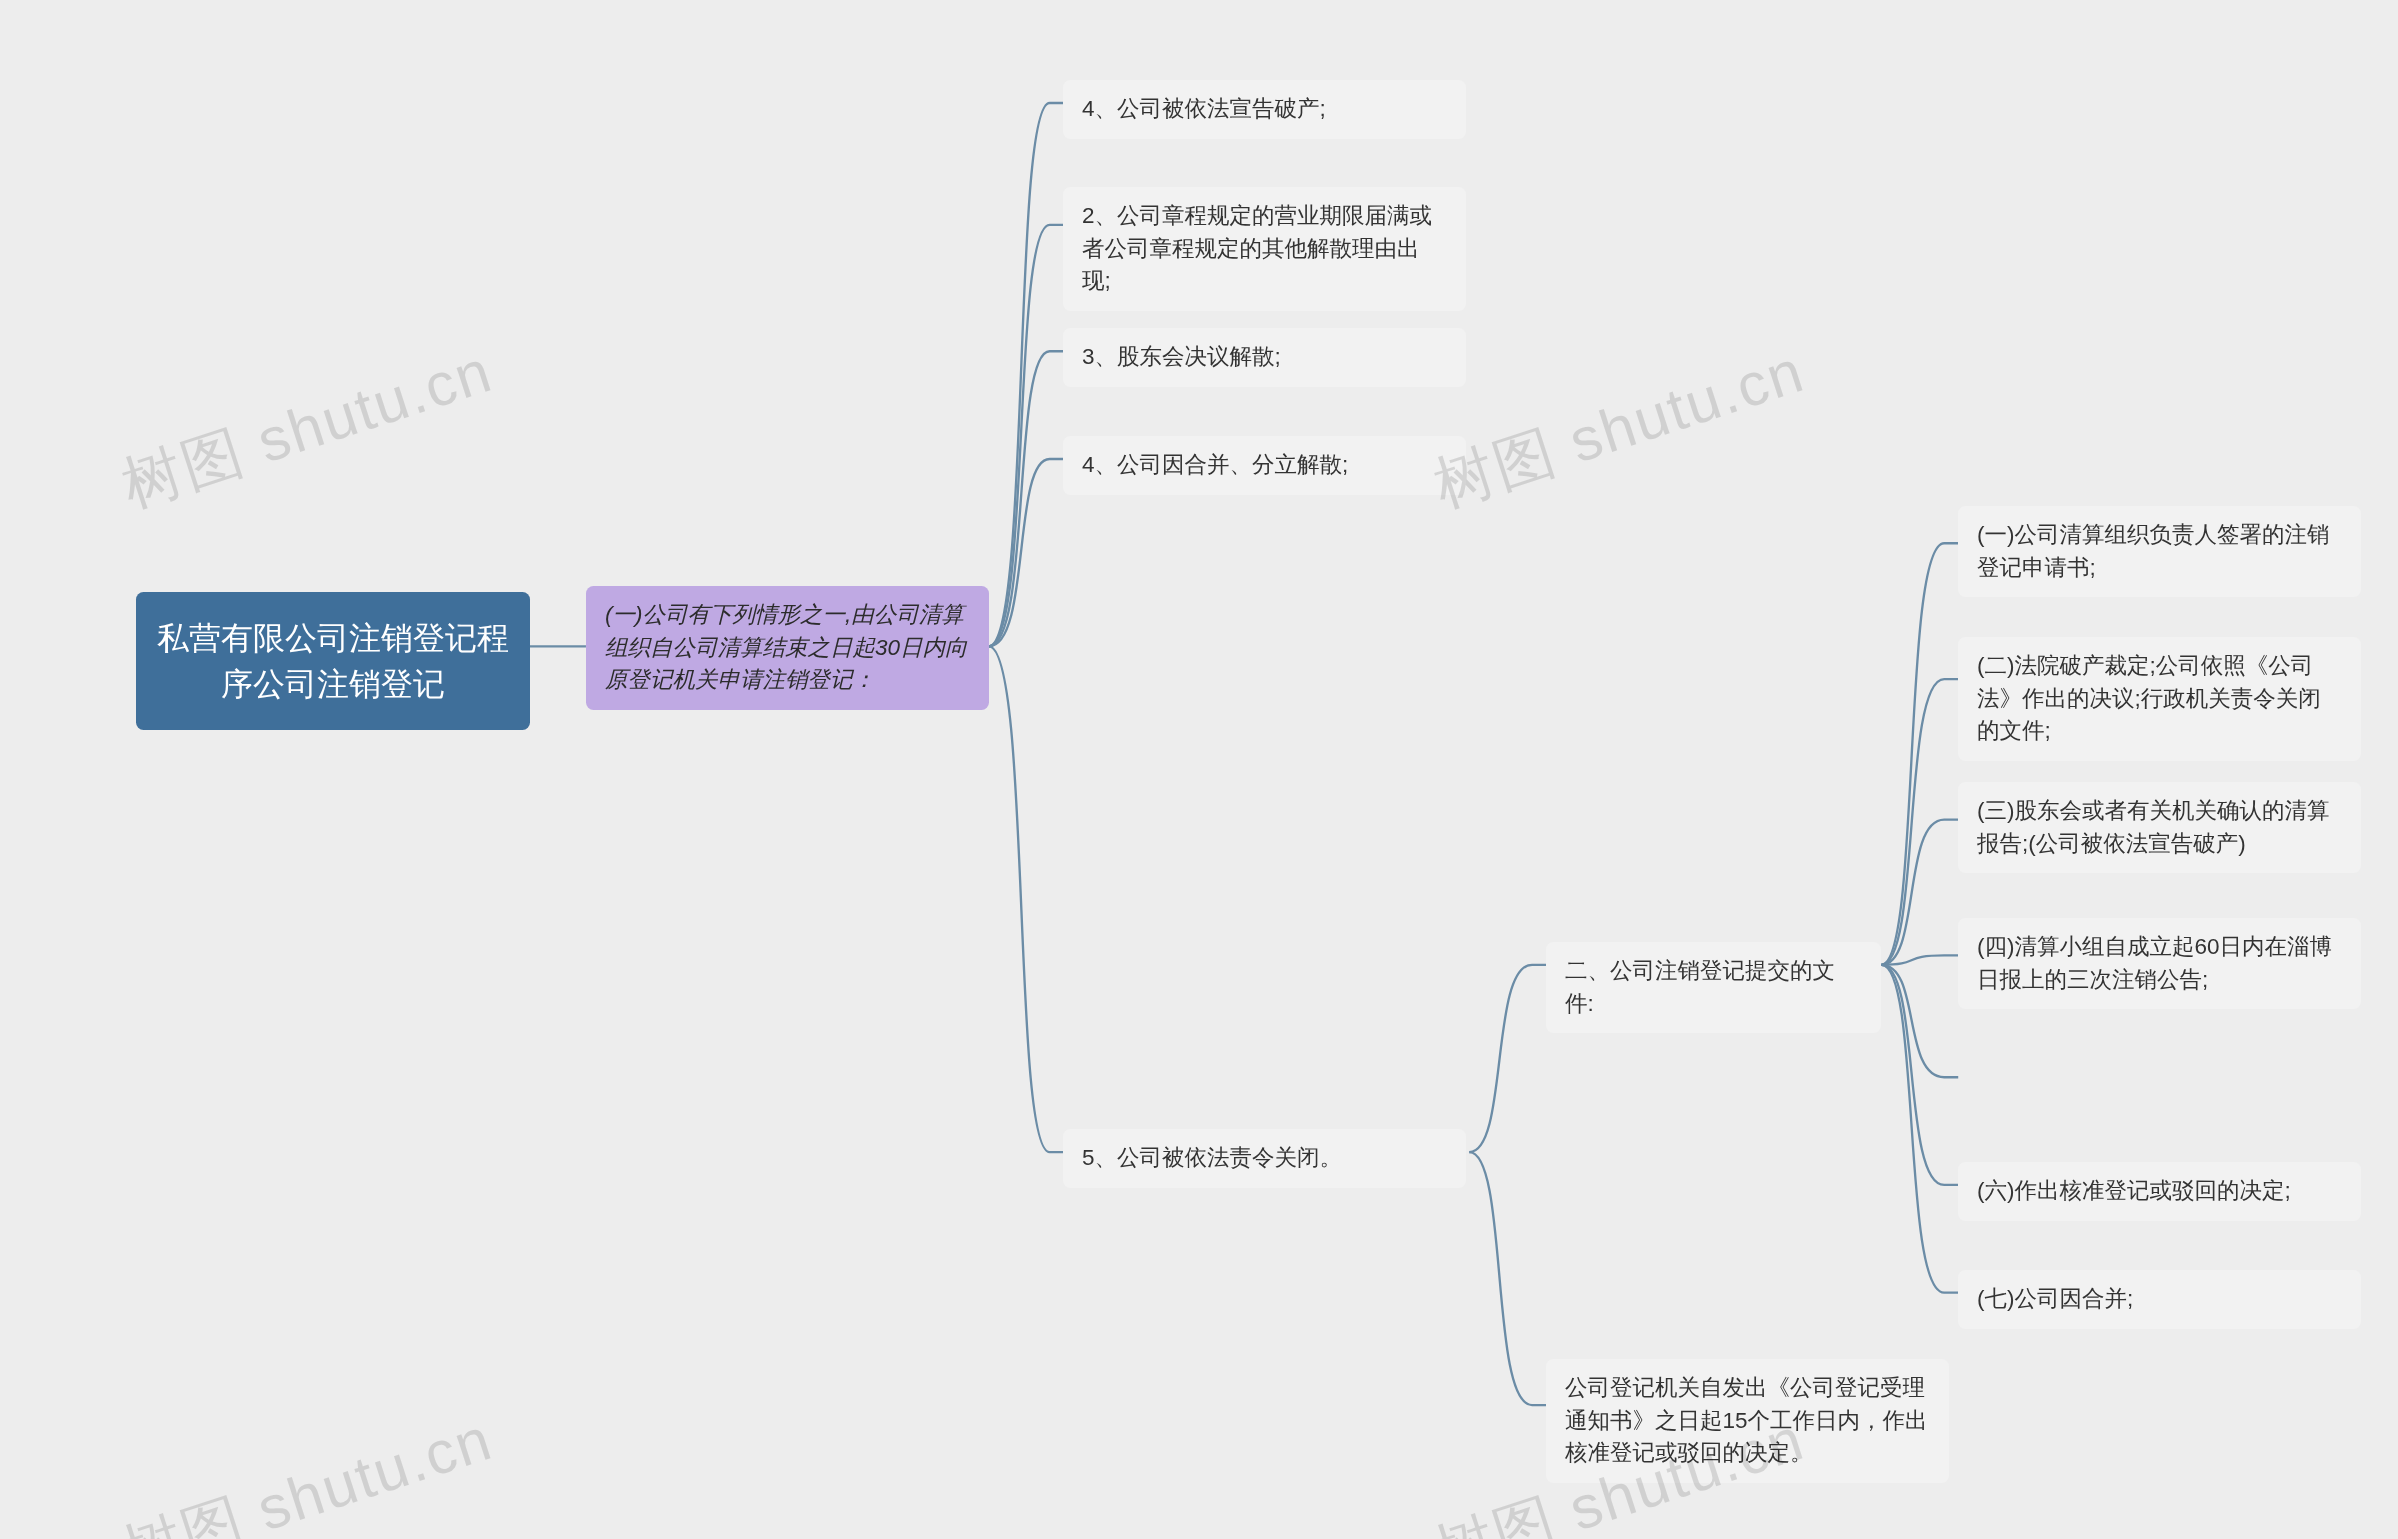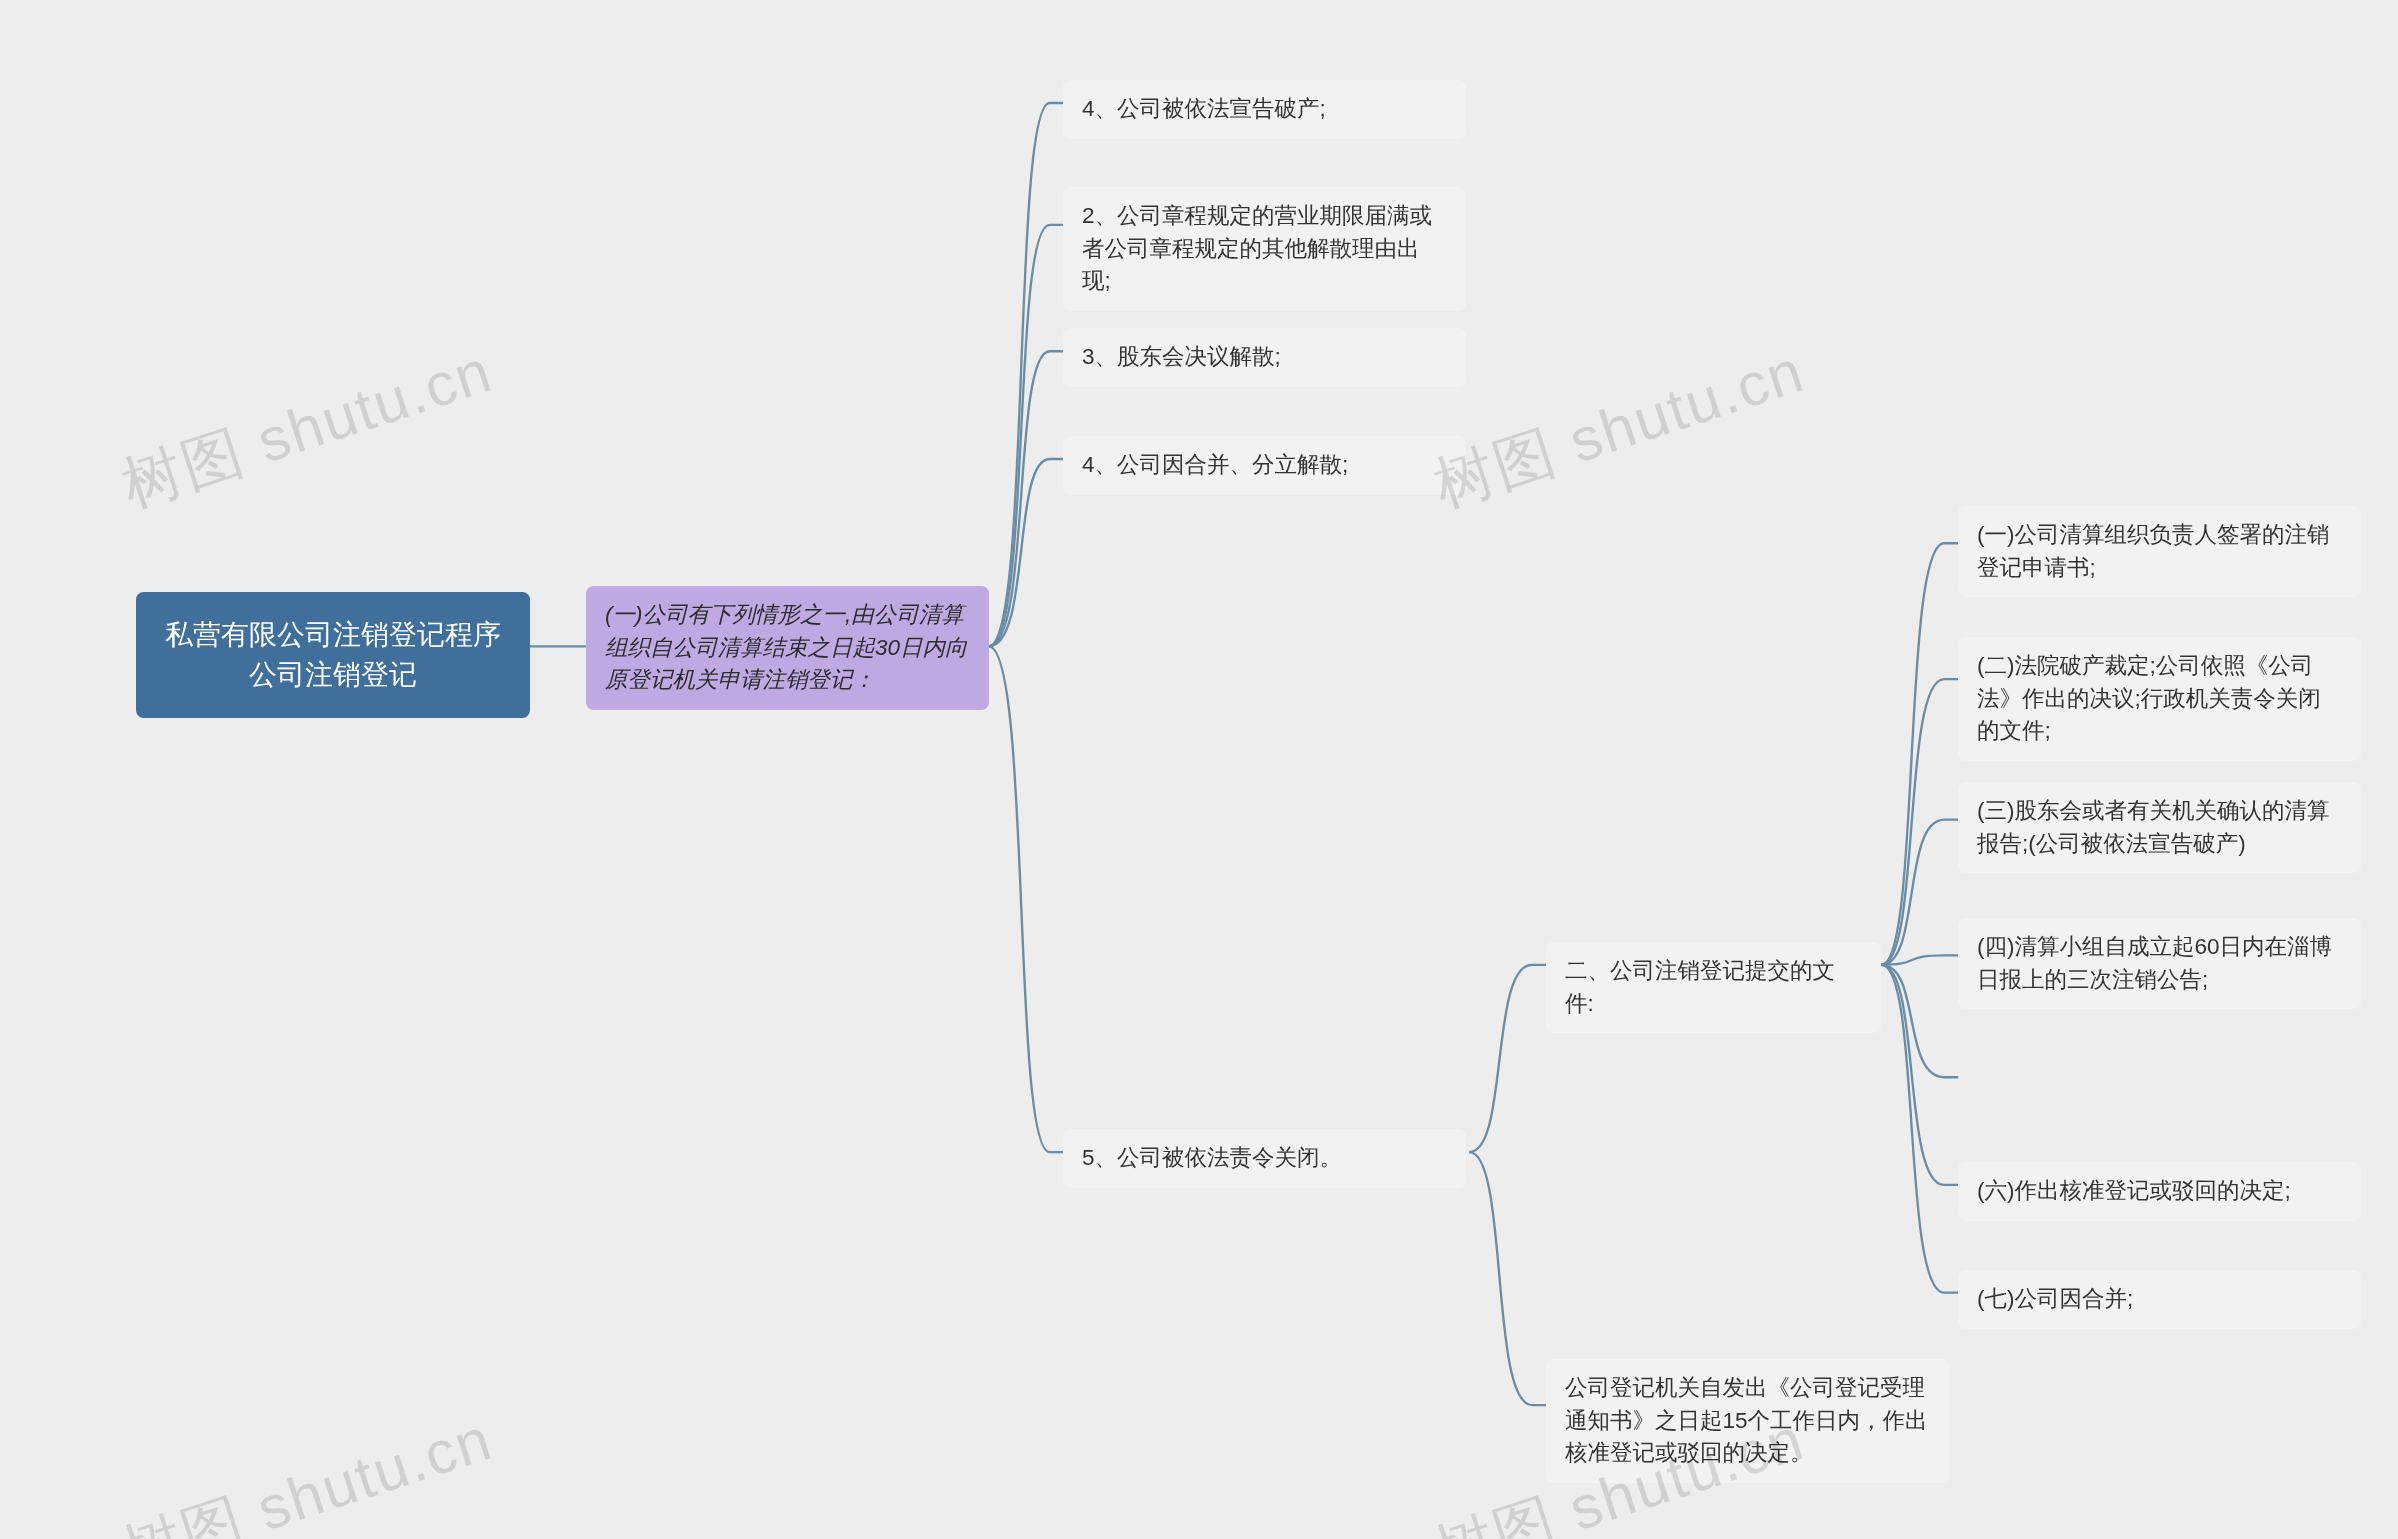--- a/index.html
+++ b/index.html
@@ -30,21 +30,21 @@
     box-sizing: border-box;
     border-radius: 7.5px;
     padding: 13px 19px;
     font-size: 22.5px;
     line-height: 1.45;
     color: #333;
   }
   .root-node {
     background: #3f6f9a;
     color: #fff;
-    font-size: 28px;
+    font-size: 32px;
     text-align: center;
     width: 394px;
     padding: 22.5px 19px;
   }
   .mid-node {
     background: #bfa9e3;
     color: #2c2c2c;
     width: 403px;
   }
   .leaf {

